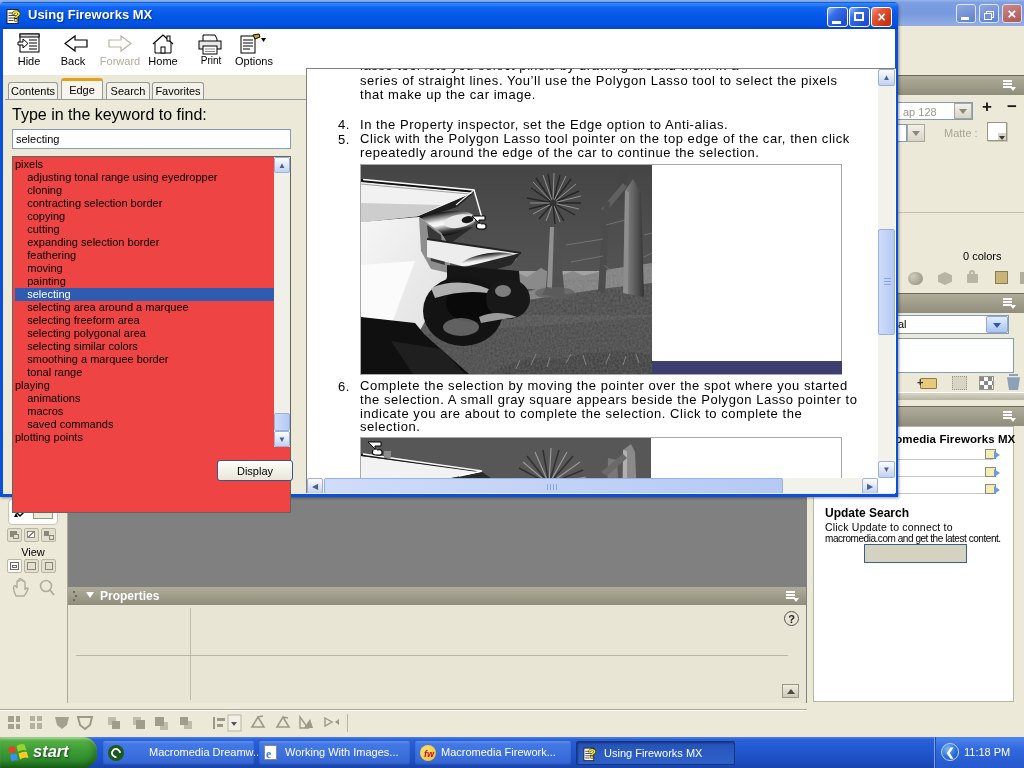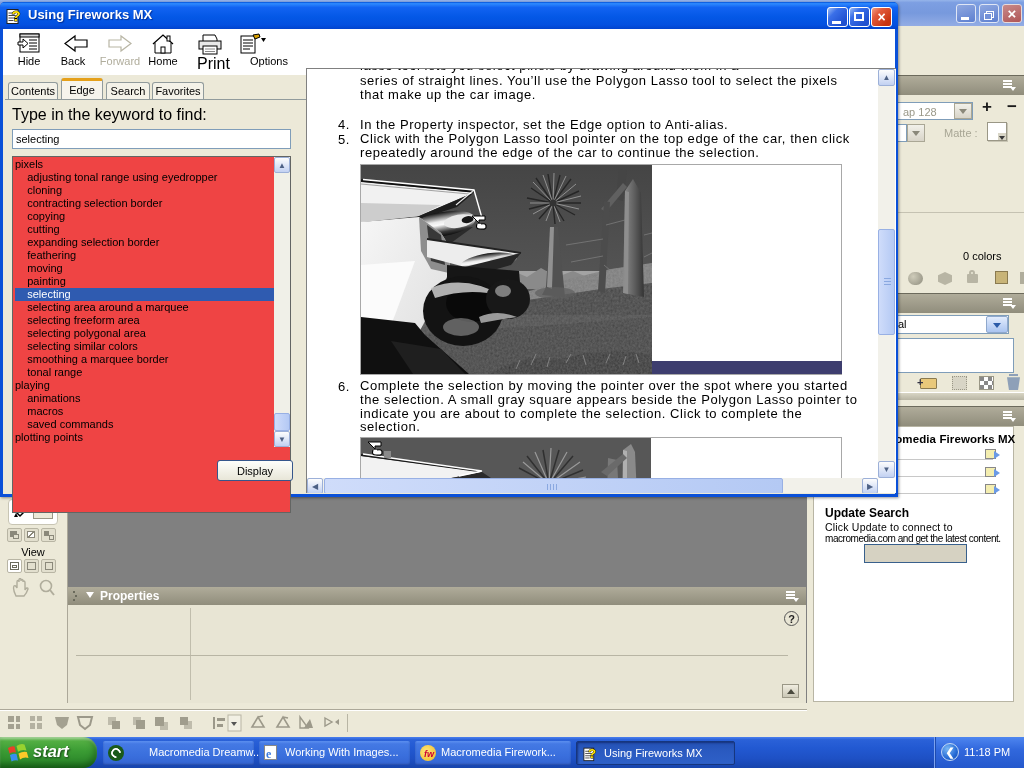--- a/index.html
+++ b/index.html
@@ -326,31 +326,31 @@
       <div class="abs" style="left:134px;top:26px;width:52px;text-align:center;font-size:11px;color:#000;">Home</div>
 
       <div class="abs" style="left:194px;top:4px;width:26px;height:22px;">
         <svg width="26" height="22" viewBox="0 0 26 22">
             <path d="M6 8 L6 2 L18 2 L20 6 L20 8" fill="#fff" stroke="#000"></path>
             <rect x="2" y="8" width="22" height="8" fill="#e8e8e8" stroke="#000"></rect>
             <rect x="6" y="13" width="14" height="8" fill="#fff" stroke="#000"></rect>
             <path d="M8 16 h10 M8 18.5 h10" stroke="#888"></path>
           </svg>
       </div>
-      <div class="abs" style="left:194px;top:26px;width:28px;text-align:center;font-size:16px;color:#000;">Print</div>
+      <div class="abs" style="left:194px;top:26px;width:28px;text-align:center;font-size:10px;color:#000;">Print</div>
 
       <div class="abs" style="left:236px;top:4px;width:30px;height:22px;">
         <svg width="30" height="22" viewBox="0 0 30 22">
             <rect x="2" y="3" width="14" height="17" fill="#fff" stroke="#000"></rect>
             <path d="M4 7 h10 M4 10 h10 M4 13 h10 M4 16 h7" stroke="#000"></path>
             <path d="M14 2 L20 1 L21 4 L16 6 Z" fill="#d8a000" stroke="#000"></path>
             <path d="M22 5 l5 0 l-2.5 4 Z" fill="#000"></path>
           </svg>
       </div>
-      <div class="abs" style="left:228px;top:26px;width:46px;text-align:center;font-size:11px;color:#000;margin-left:15px;">Options</div>
+      <div class="abs" style="left:228px;top:26px;width:46px;text-align:center;font-size:11px;color:#000;">Options</div>
     </div>
 
     <div class="abs" style="left:5px;top:53px;width:50px;height:17px;background:#f4f2e8;border:1px solid #919b9c;border-bottom:none;border-radius:3px 3px 0 0;font-size:11px;text-align:center;line-height:16px;color:#000;">Contents</div>
     <div class="abs" style="left:58px;top:49px;width:42px;height:21px;background:#f6f4ec;border:1px solid #919b9c;border-bottom:none;border-radius:3px 3px 0 0;font-size:11px;text-align:center;line-height:18px;color:#000;border-top:3px solid #e5a01a;">Edge</div>
     <div class="abs" style="left:103px;top:53px;width:44px;height:17px;background:#f4f2e8;border:1px solid #919b9c;border-bottom:none;border-radius:3px 3px 0 0;font-size:11px;text-align:center;line-height:16px;color:#000;">Search</div>
     <div class="abs" style="left:149px;top:53px;width:52px;height:17px;background:#f4f2e8;border:1px solid #919b9c;border-bottom:none;border-radius:3px 3px 0 0;font-size:11px;text-align:center;line-height:16px;color:#000;">Favorites</div>
 
     <div class="abs" style="left:2px;top:70px;width:301px;height:395px;border-top:1px solid #919b9c;background:#ece9d8;">
       <div class="abs" style="left:7px;top:6px;font-size:16px;color:#000;">Type in the keyword to find:</div>
       <div class="abs" style="left:7px;top:29px;width:279px;height:20px;background:#fff;border:1px solid #7f9db9;font-size:11px;color:#000;line-height:18px;padding-left:3px;">selecting</div>

